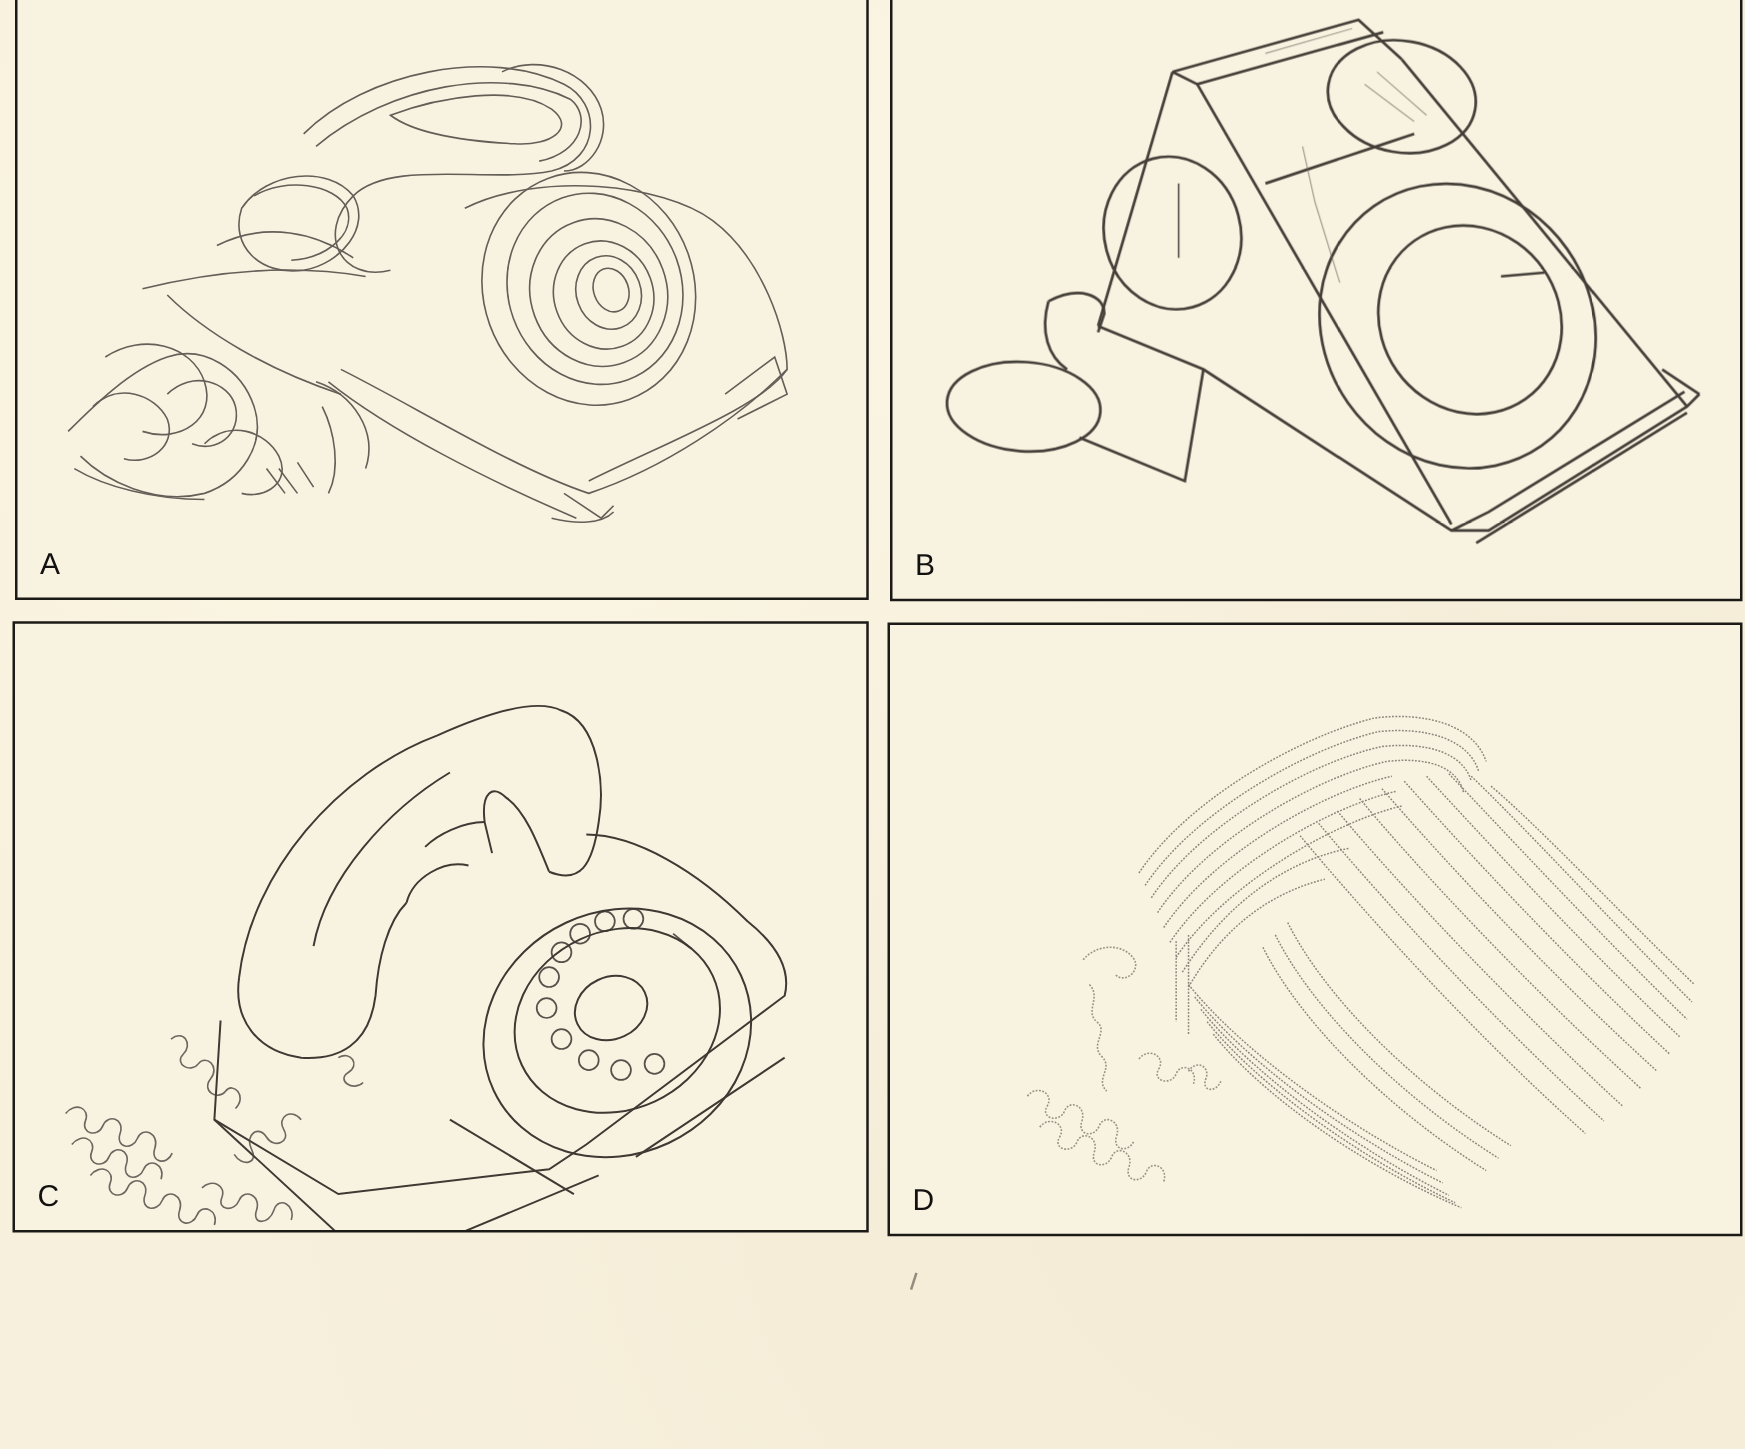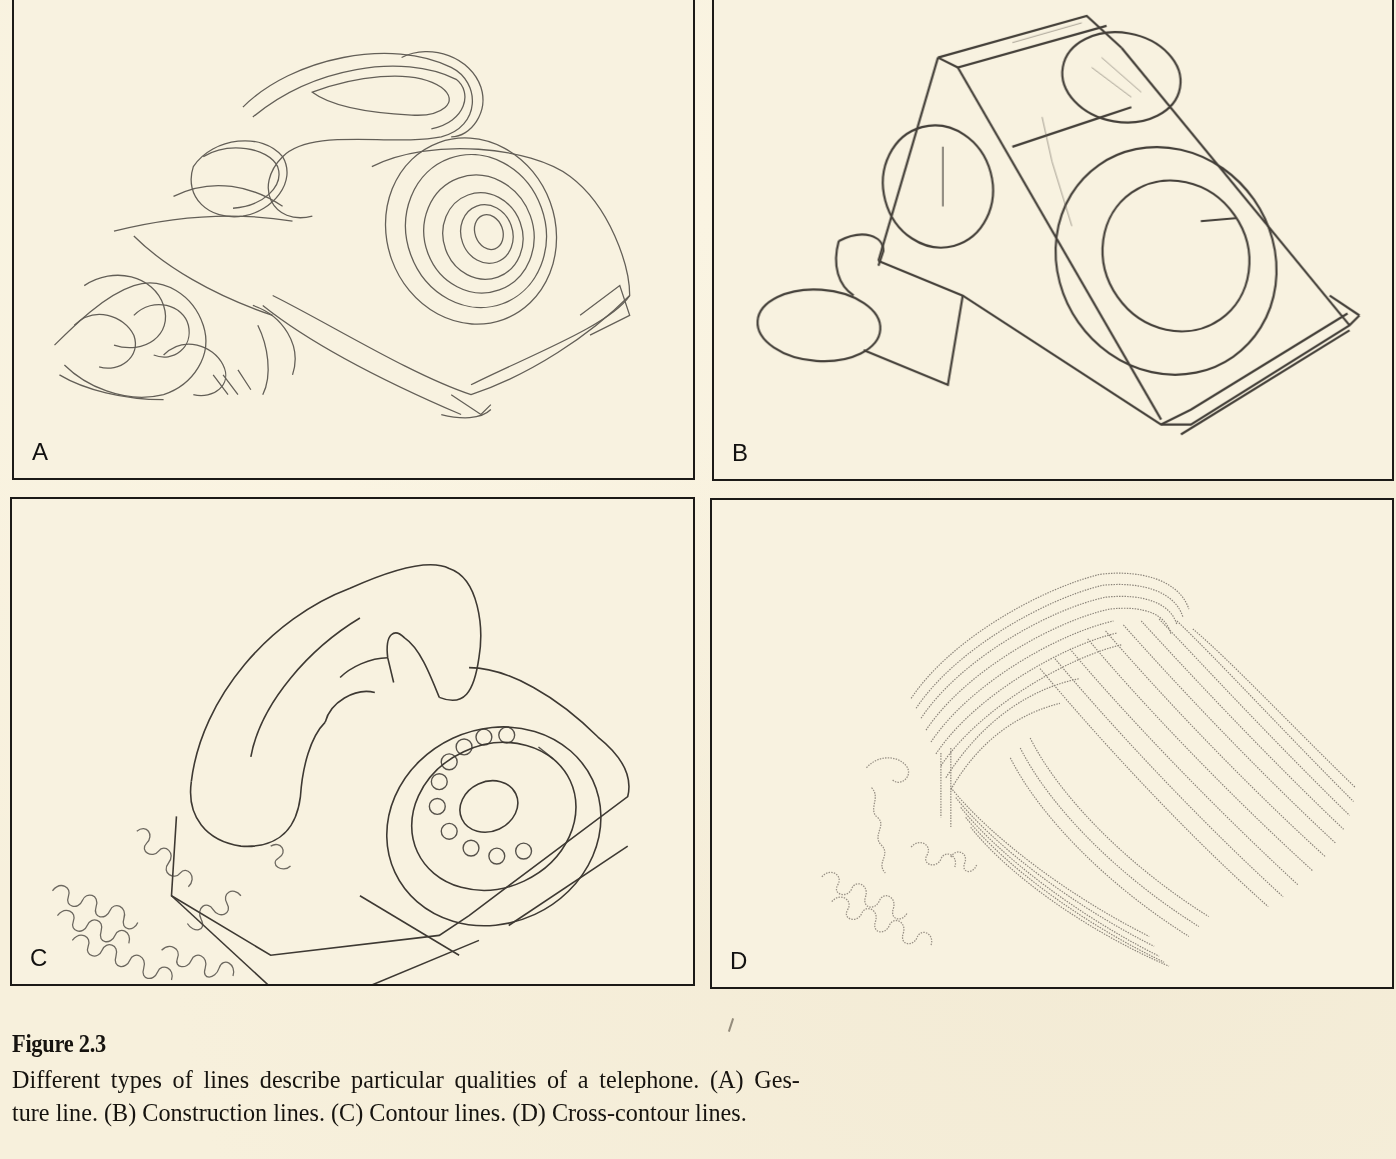--- a/index.html
+++ b/index.html
@@ -261,21 +261,14 @@
         <path d="M120,405 c8,-10 22,-2 16,8 c-6,10 10,14 14,4 c4,-10 18,-4 14,8 c-4,12 10,14 14,4 c4,-10 18,-4 14,8 c-4,12 10,14 14,4 c4,-10 18,-4 14,8"></path>
         <path d="M200,350 c8,-10 22,-2 16,8 c-6,10 10,14 14,4 c4,-10 18,-4 14,8"></path>
         <path d="M240,360 c6,-10 18,-4 14,6 c-4,10 8,12 12,2"></path>
       </g>
     </svg>
     <span class="panel-letter">D</span>
   </div>
 
   <div class="speck" style="left:730px; top:1018px;"></div>
 
-  <div class="caption">
-    <div class="caption-title">Figure 2.3</div>
-    <p class="caption-body">
-      <span class="caption-line justified">Different types of lines describe particular qualities of a telephone. (A) Ges-</span>
-      <span class="caption-line">ture line. (B) Construction lines. (C) Contour lines. (D) Cross-contour lines.</span>
-    </p>
-  </div>
 
 </div>
 
 </body></html>

